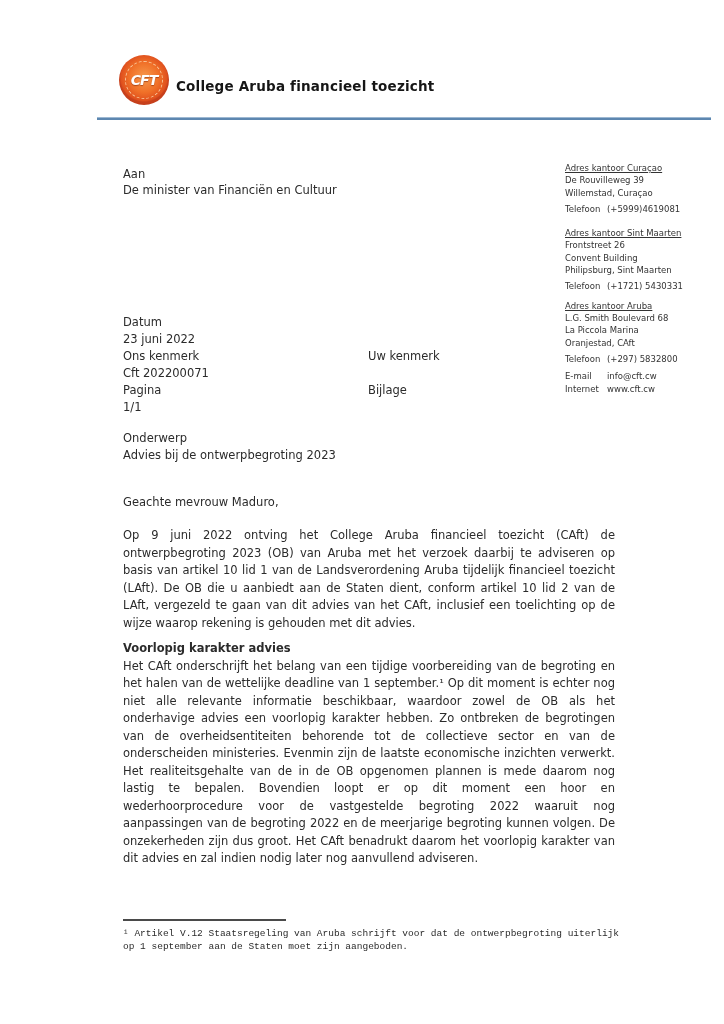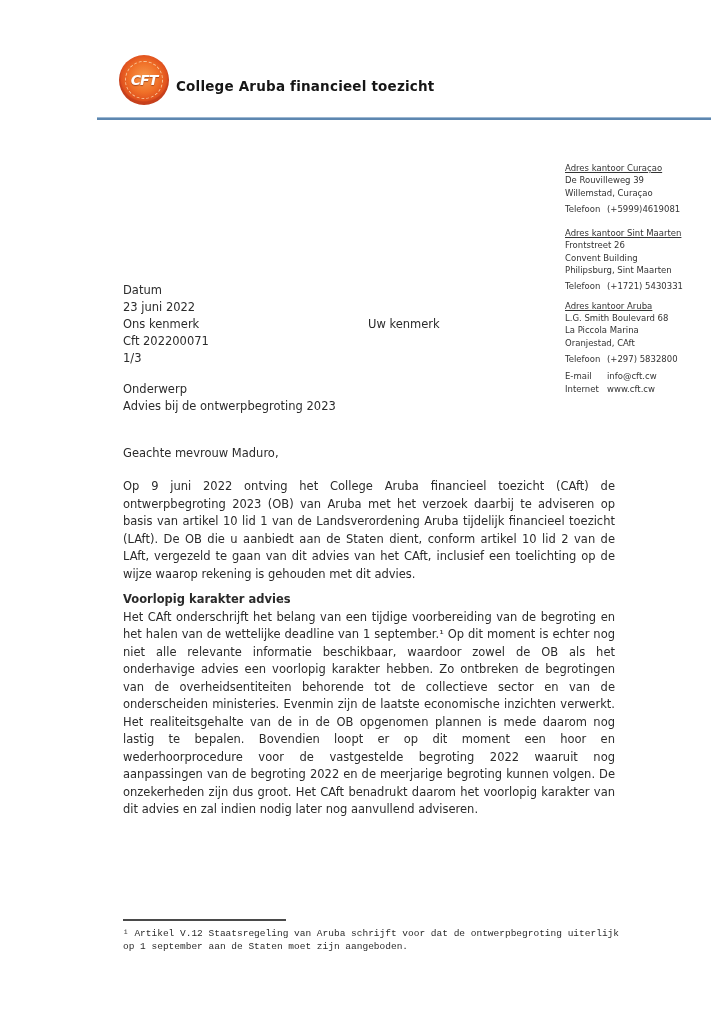--- a/index.html
+++ b/index.html
@@ -71,37 +71,45 @@
 <div class="page">
 
   <div class="logo">
     <span class="logo-text">CFT</span>
   </div>
   <div class="org-name">College Aruba financieel toezicht</div>
   <div class="header-rule"></div>
 
   <div class="letter-col">
 
+    <div class="aan-block">
+      <div>Aan</div>
+      <div>De minister van Financiën en Cultuur</div>
+    </div>
 
     <div class="meta-block">
       <div class="meta-row">
         <span>Datum</span>
       </div>
       <div class="meta-row">
         <span>23 juni 2022</span>
       </div>
       <div class="meta-row">
         <span>Ons kenmerk</span>
         <span class="meta-right">Uw kenmerk</span>
       </div>
       <div class="meta-row">
         <span>Cft 202200071</span>
       </div>
       <div class="meta-row">
-        <span>1/3</span>
+        <span>Pagina</span>
+        <span class="meta-right">Bijlage</span>
+      </div>
+      <div class="meta-row">
+        <span>1/1</span>
       </div>
     </div>
 
     <div class="subject-block">
       <div>Onderwerp</div>
       <div>Advies bij de ontwerpbegroting 2023</div>
     </div>
 
     <div class="salutation">Geachte mevrouw Maduro,</div>
 

